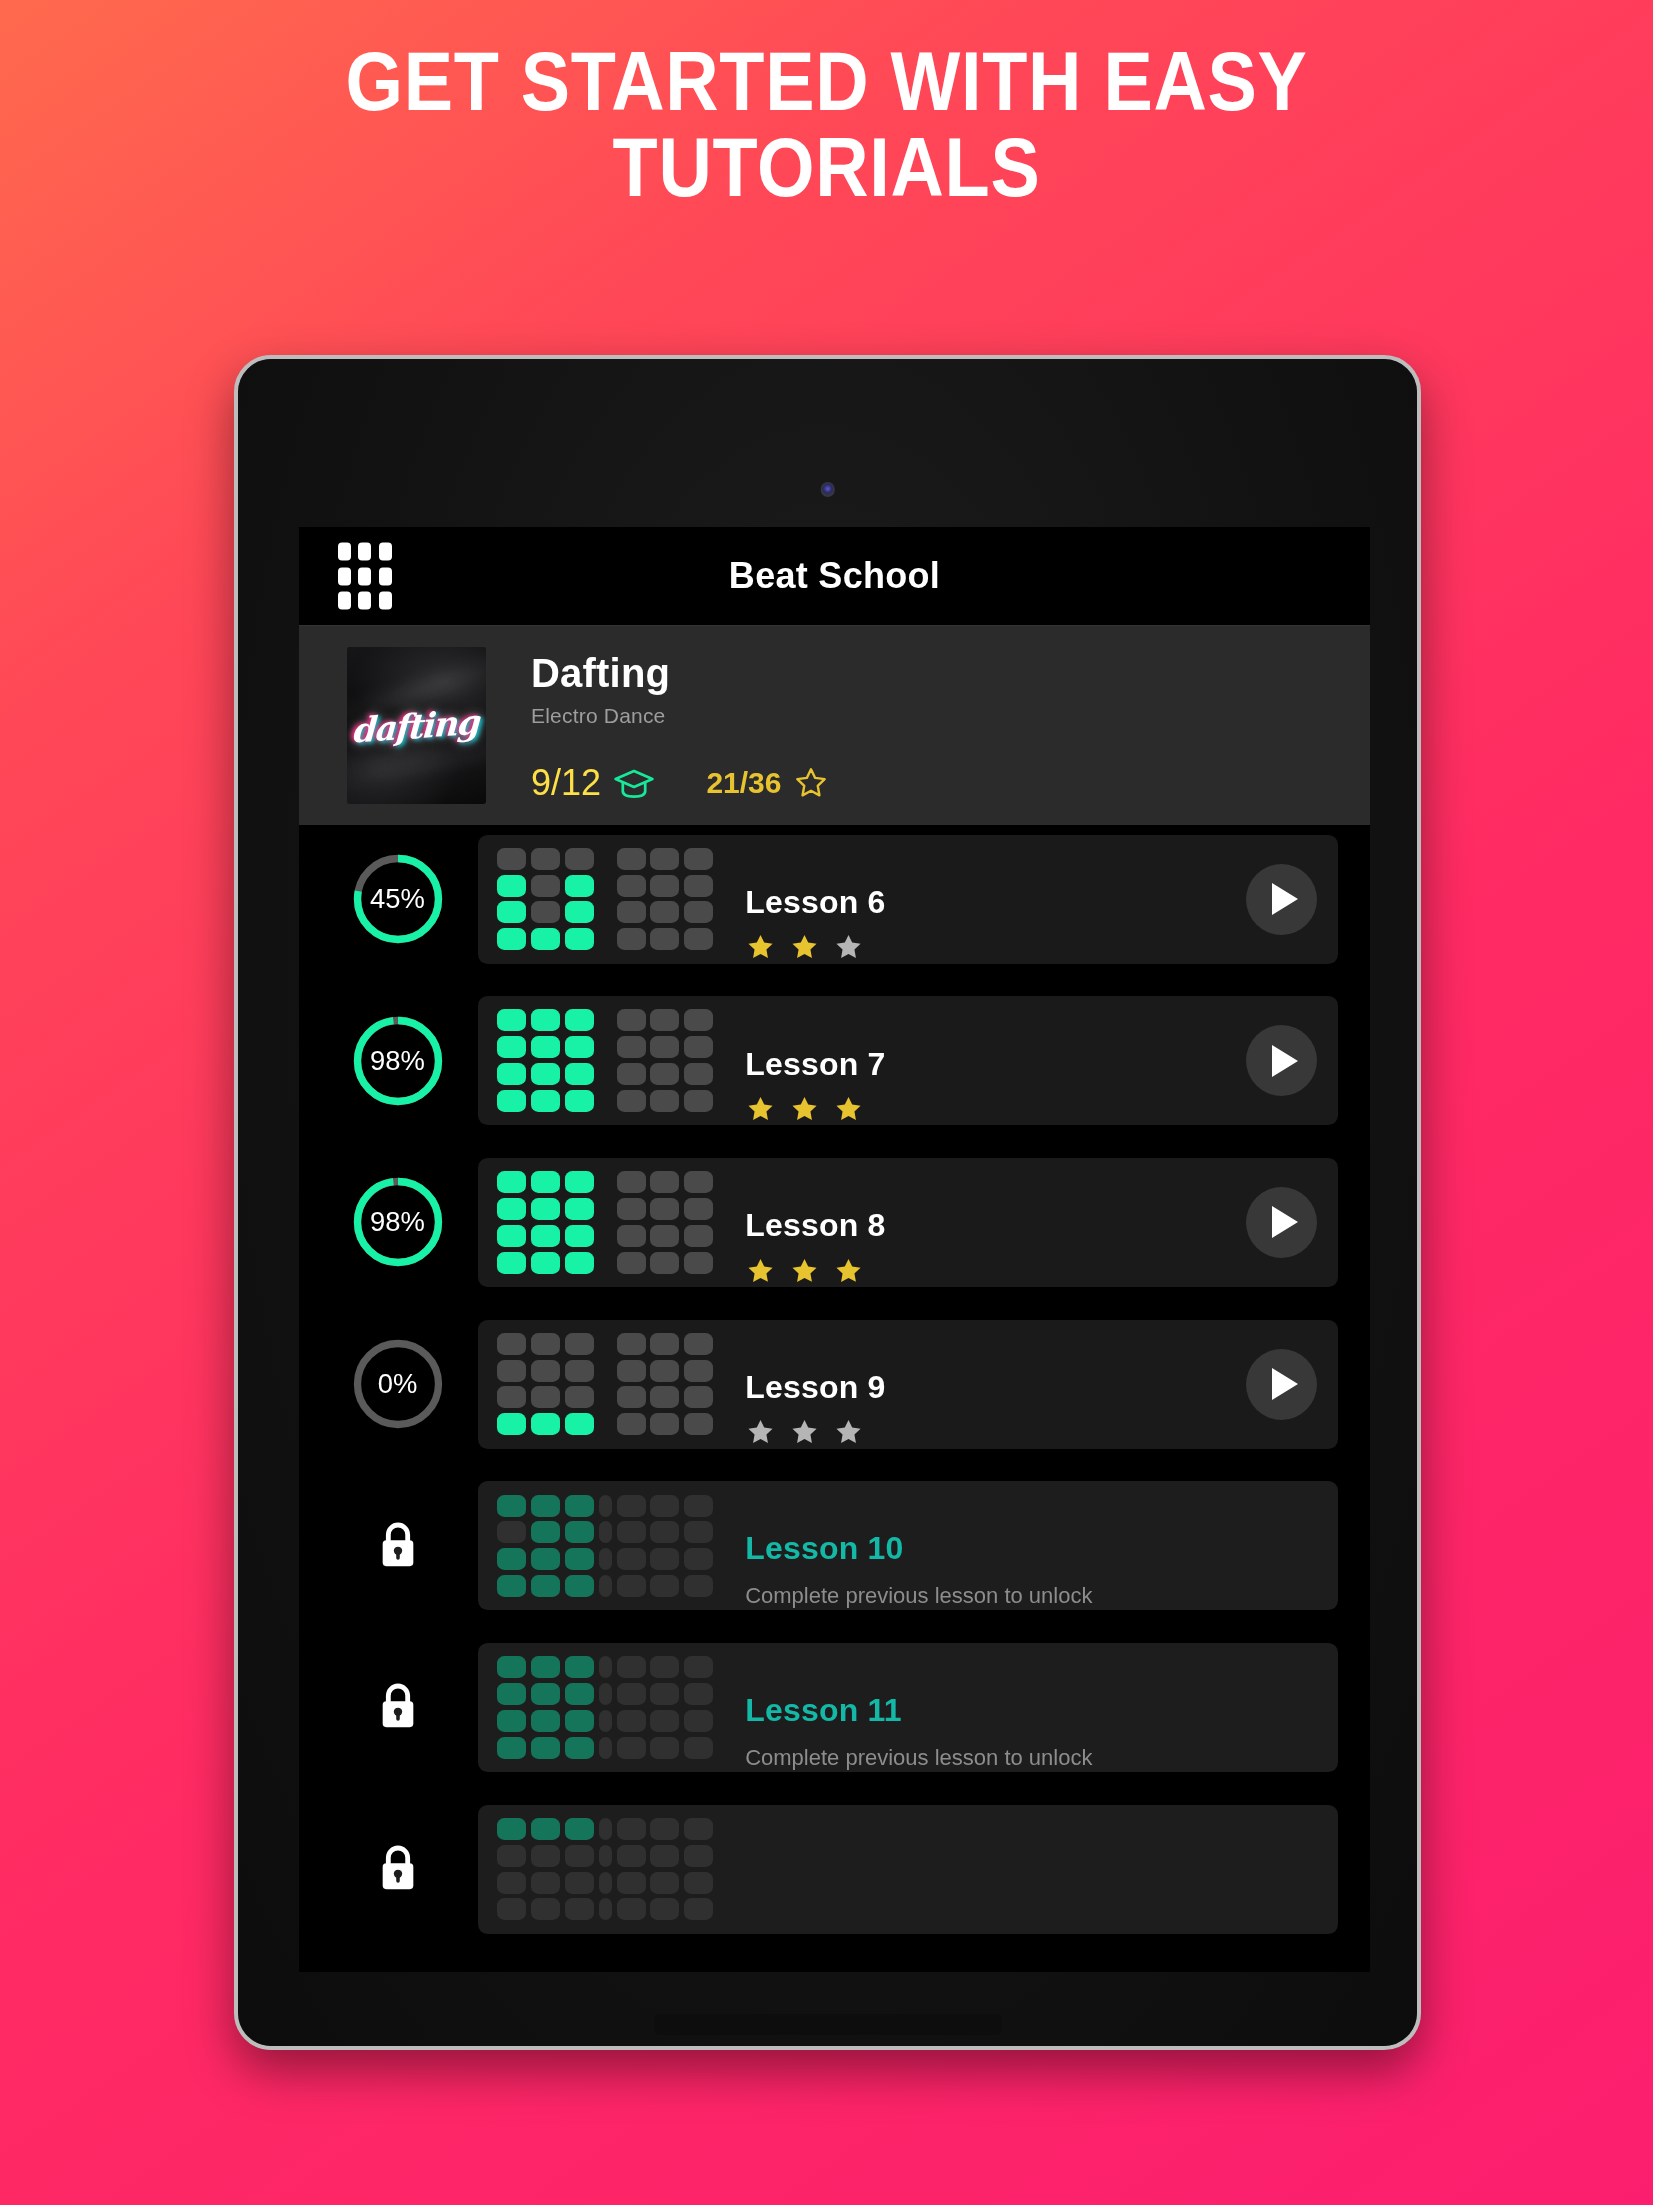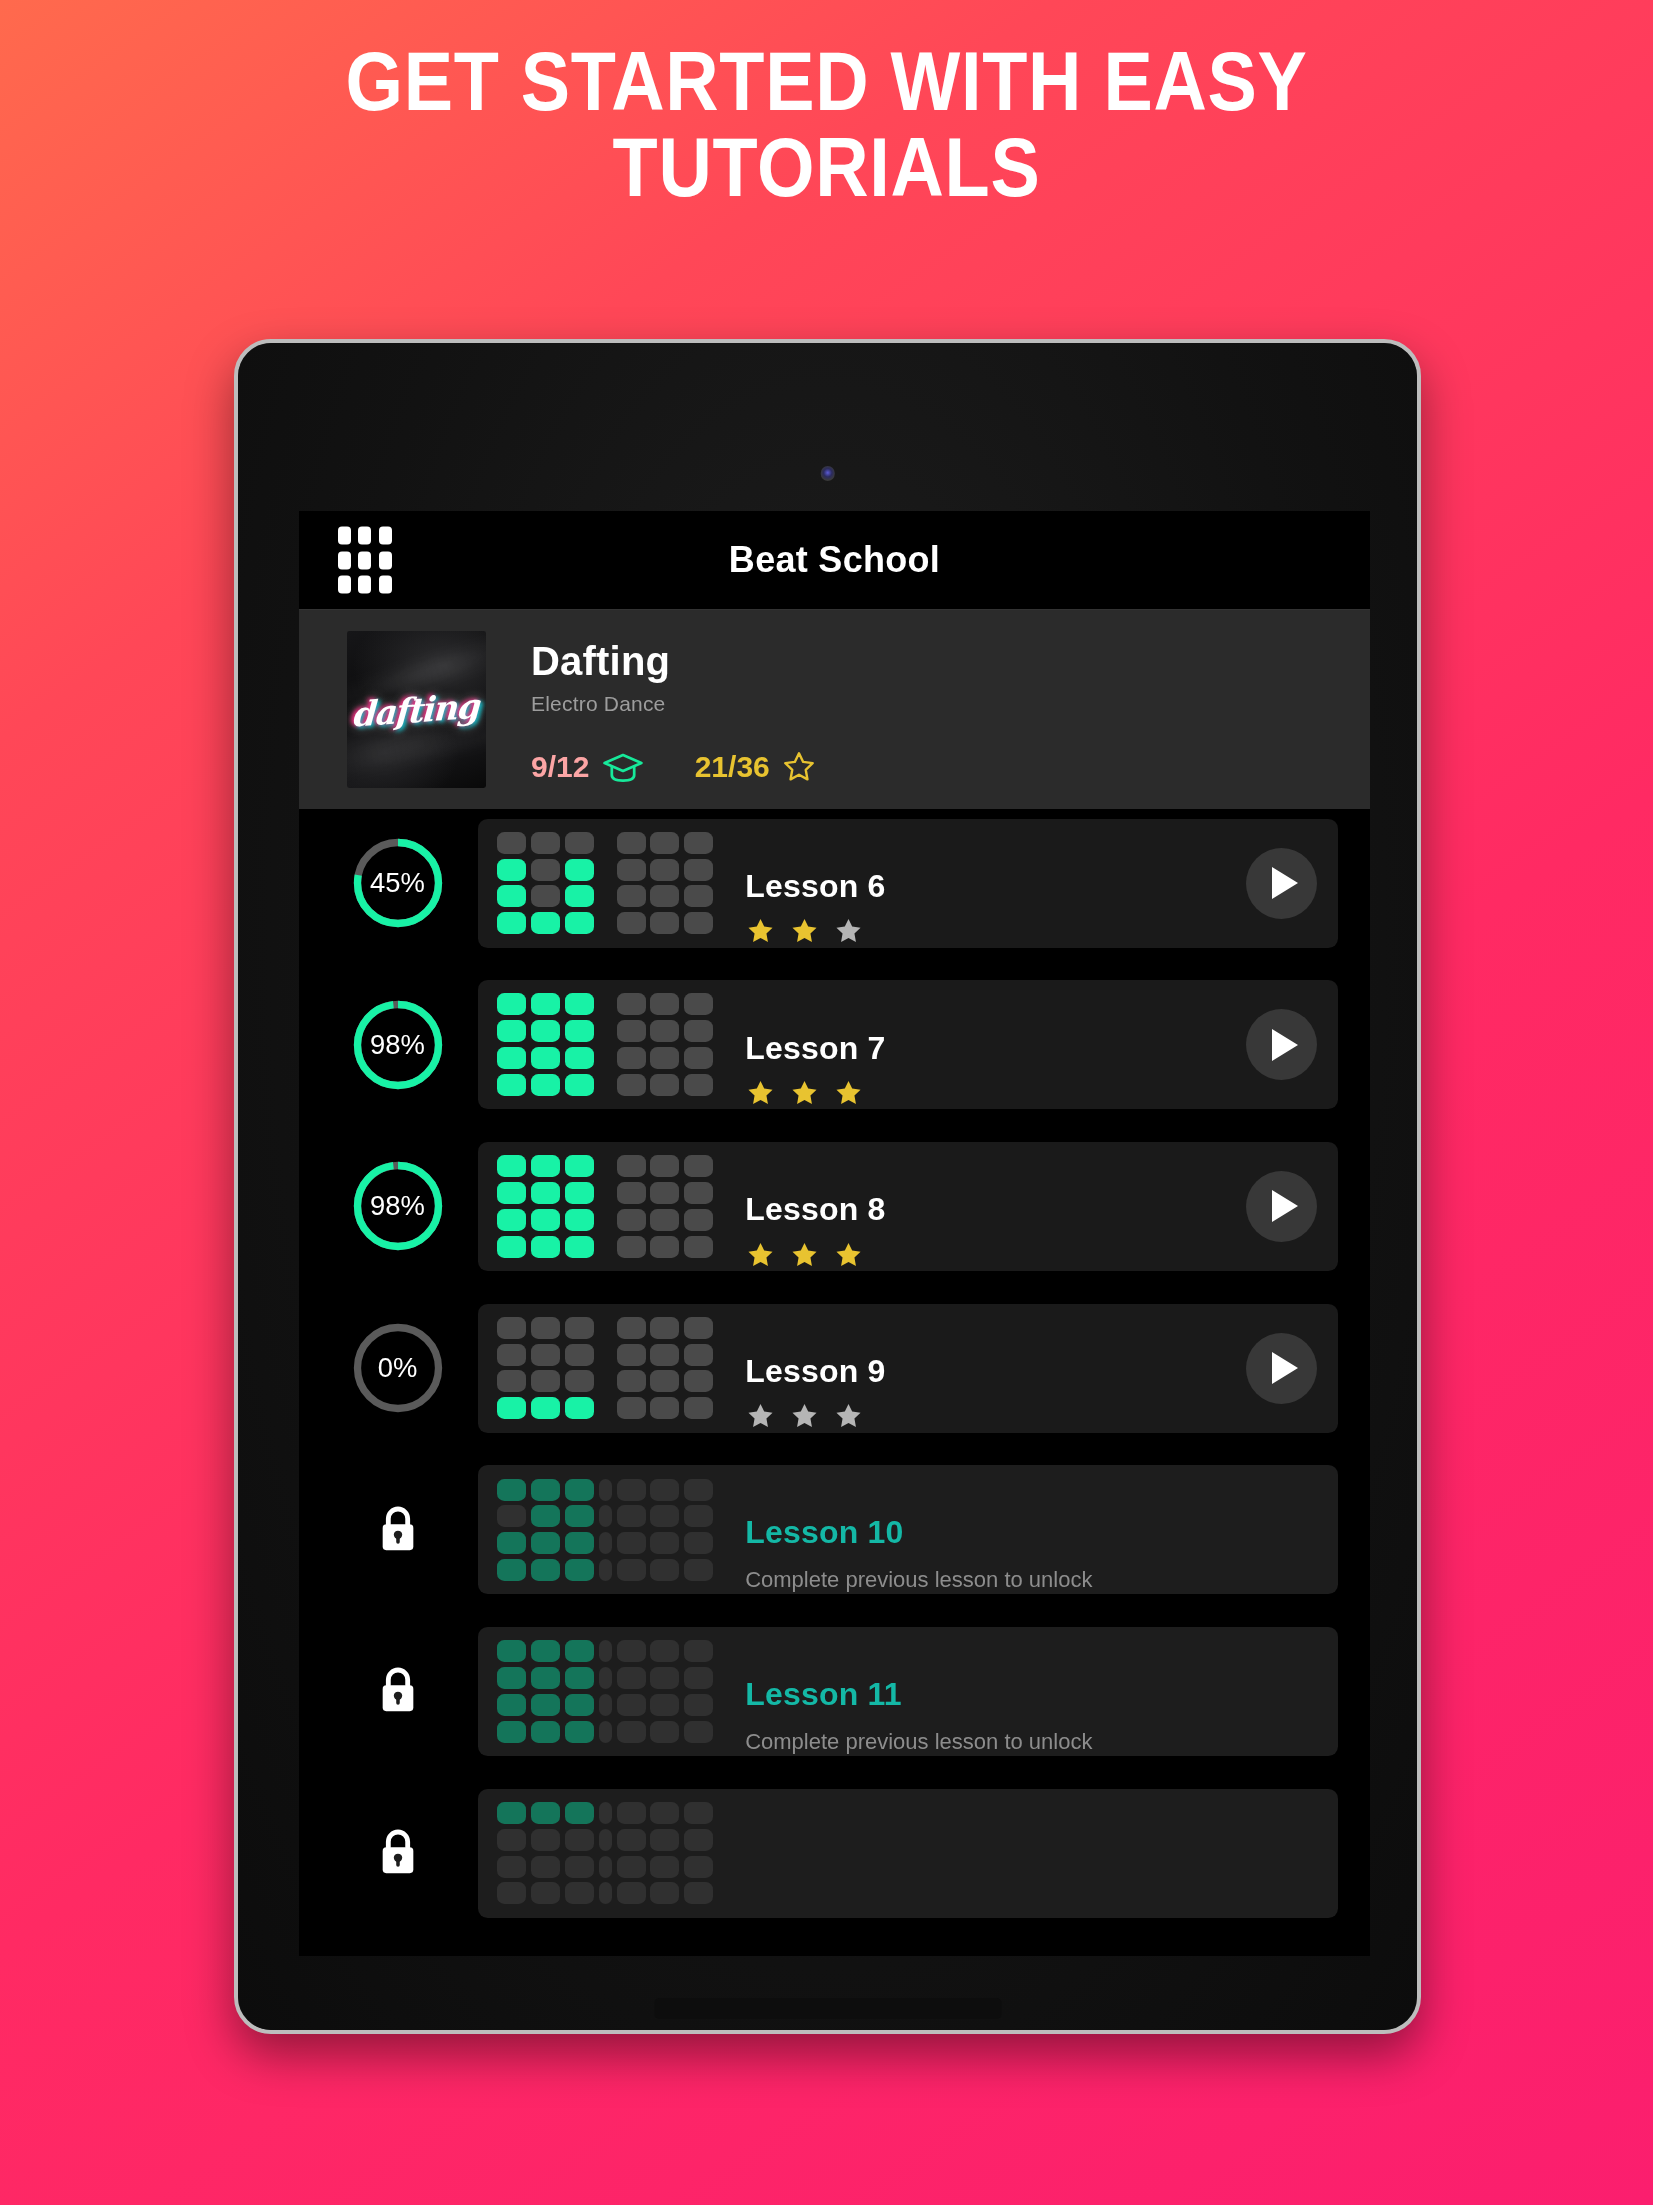--- a/index.html
+++ b/index.html
@@ -23,21 +23,21 @@
     line-height: 1.02;
     letter-spacing: 0.8px;
     transform: scaleX(0.88);
     text-transform: uppercase;
   }
   .headline .l2 { display:block; }
 
   
   .tablet {
     position: absolute;
-    left: 234px; top: 339px;
+    left: 234px; top: 355px;
     width: 1187px; height: 1695px;
     background: #1b1b1b;
     border-radius: 37px;
     border: 4px solid #bdbdbd;
     box-shadow: 0 21px 48px rgba(0,0,0,0.42);
     overflow: hidden;
   }
   .tablet-inner {
     position:absolute; inset:0;
     background: radial-gradient(ellipse at 50% 35%, #1e1e1e 0%, #121212 60%, #0c0c0c 100%);
@@ -131,21 +131,21 @@
   }
   .course-meta { margin-left: 45px; padding-top: 4.8px; }
   .course-title {
     color:#fff; font-size: 40px; font-weight: bold; letter-spacing: 0.2px;
   }
   .course-genre {
     color:#9d9d9d; font-size: 21px; font-weight: normal; margin-top: 8px; letter-spacing:0.2px;
   }
   .course-stats { display:flex; align-items:center; margin-top: 34px; }
   .stat { display:flex; align-items:center; }
-  .stat-lessons { color:#fca5a5; font-size: 30px; font-weight: bold; }
+  .stat-lessons { color:#fde047; font-size: 36px; font-weight: normal; }
   .stat-stars { color:#E8C330; font-size: 30px; font-weight: bold; }
   .stat .ico { margin-left: 11.3px; display:flex; align-items:center; }
   .gap { width: 50px; }
 
   
   .lessons { padding: 0 0 0 0; }
   .lesson-row {
     display:flex; align-items:center;
     height: 148px;
     padding-left: 18px;

